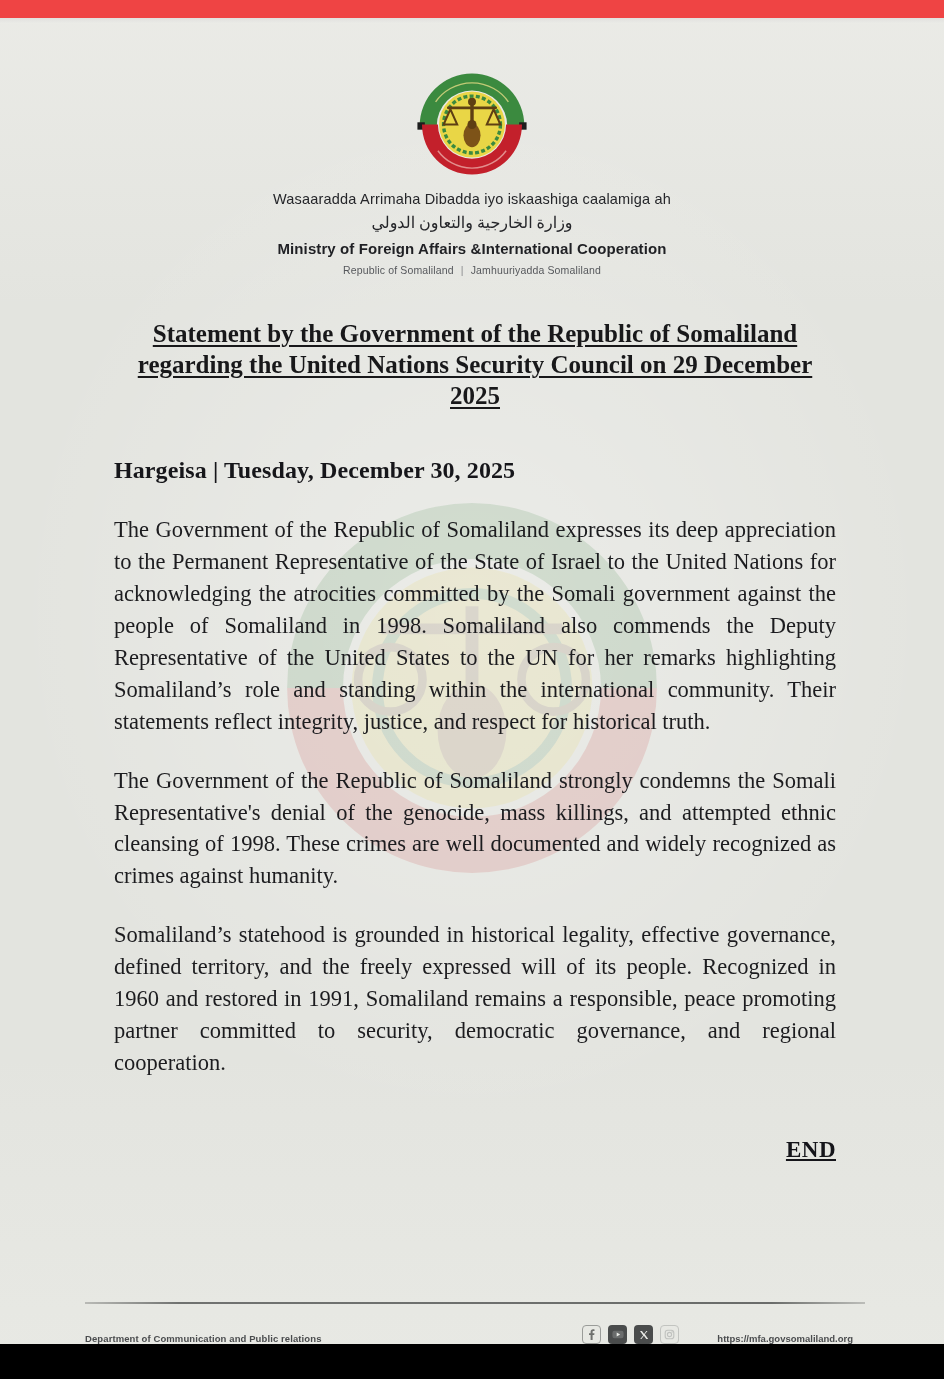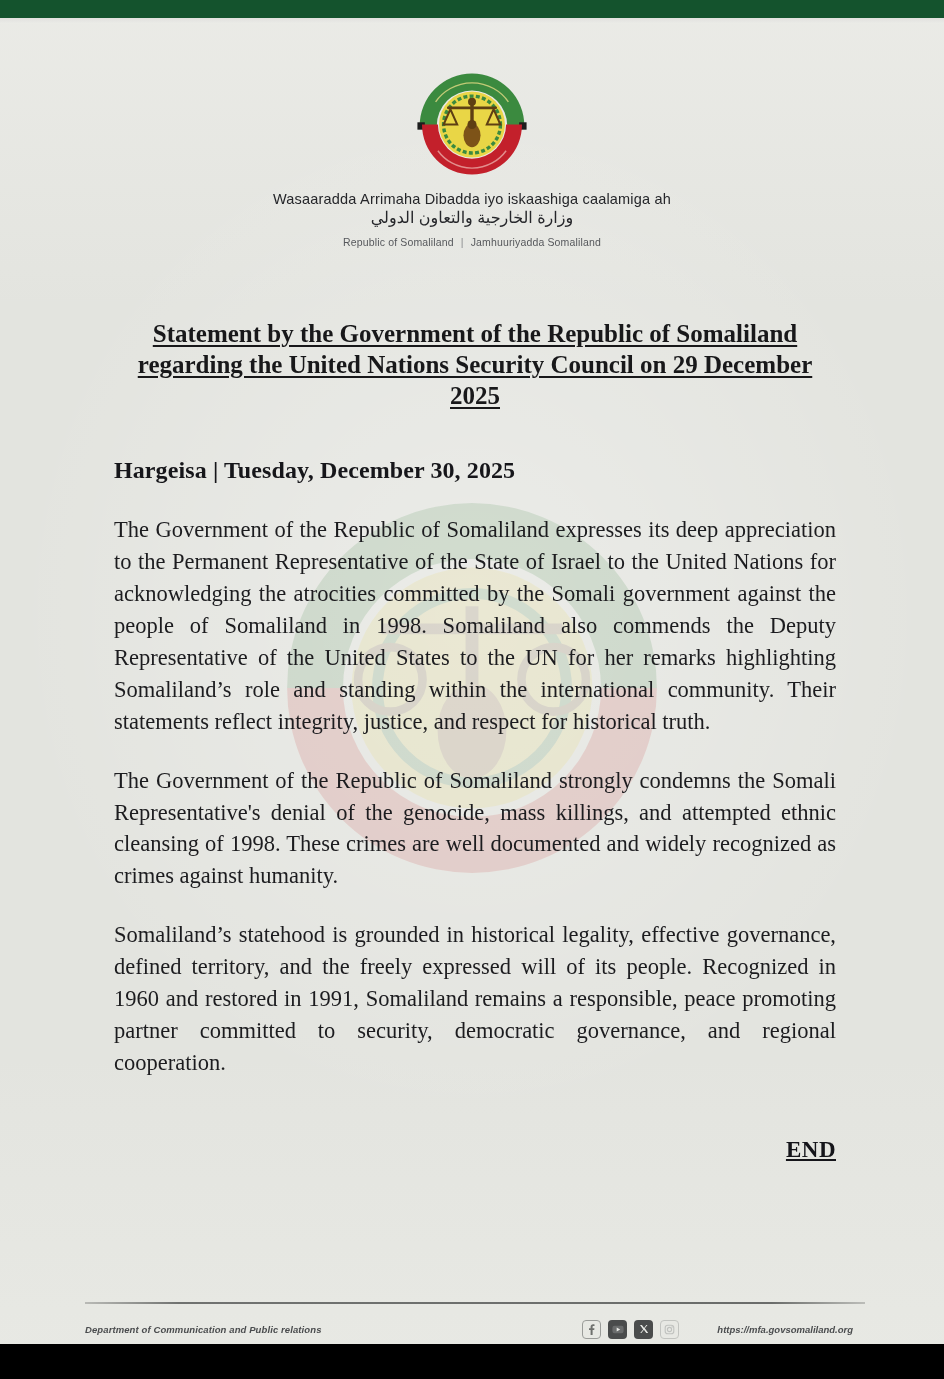--- a/index.html
+++ b/index.html
@@ -12,21 +12,21 @@
     height: 1379px;
     overflow: hidden;
     font-family: "Liberation Serif", serif;
   }
 
   
   #photo-frame {
     position: relative;
     width: 944px;
     height: 1250px;
-    background: #14532d;
+    background: #ef4444;
   }
 
   
   #document-page {
     position: absolute;
     left: 0;
     top: 18px;
     width: 944px;
     height: 1326px;
     background: #e3e4df;
@@ -74,24 +74,25 @@
     margin: 0 auto 12px auto;
   }
   .lh-line-somali {
     font-family: "Liberation Sans", sans-serif;
     font-size: 14.5px;
     letter-spacing: 0.2px;
     color: #25262a;
     line-height: 1.25;
   }
   .lh-line-arabic {
-    font-family: Liberation Sans, sans-serif;
+    font-family: Liberation Serif, serif;
     font-size: 16px;
     color: #25262a;
     direction: rtl;
+    margin-top: 5px;
     line-height: 1.3;
   }
   .lh-line-english {
     font-family: "Liberation Sans", sans-serif;
     font-size: 15px;
     font-weight: bold;
     color: #1f2024;
     margin-top: 6px;
     letter-spacing: 0.1px;
   }
@@ -172,22 +173,21 @@
     height: 2px;
     background: linear-gradient(90deg, #b9bab6 0%, #707270 12%, #6a6c6a 88%, #bcbdb9 100%);
   }
   #footer {
     position: absolute;
     left: 85px;
     top: 1296px;
     width: 780px;
     height: 30px;
     display: flex;
-    align-items: center;
-    font-style: italic;
+    align-items: flex-end;
   }
   #footer-dept {
     font-family: "Liberation Sans", sans-serif;
     font-size: 9.5px;
     font-weight: bold;
     color: #4a4c4e;
     letter-spacing: 0.1px;
     white-space: nowrap;
   }
   #footer-social {
@@ -278,20 +278,21 @@
           <ellipse cx="100" cy="115" rx="15" ry="21" fill="#7d5318"></ellipse>
           <circle cx="100" cy="96" r="8" fill="#5e3f13"></circle>
 
           <path d="M36 56 a78 78 0 0 1 128 0" fill="none" stroke="#f0e08a" stroke-width="2.5" opacity="0.75"></path>
           <path d="M40 142 a74 74 0 0 0 120 0" fill="none" stroke="#f2c9c2" stroke-width="2.5" opacity="0.65"></path>
         </svg>
       </div>
 
       <div class="lh-line-somali">Wasaaradda Arrimaha Dibadda iyo iskaashiga caalamiga ah</div>
       <div class="lh-line-arabic">وزارة الخارجية والتعاون الدولي</div>
+      <div class="lh-line-english">Ministry of Foreign Affairs &amp;International Cooperation</div>
       <div class="lh-line-republic">
         <span>Republic of Somaliland</span><span class="lh-sep">|</span><span>Jamhuuriyadda Somaliland</span>
       </div>
     </div>
 
     <div id="content">
       <h1 id="statement-title">Statement by the Government of the Republic of Somaliland regarding the United Nations Security Council on 29 December 2025</h1>
       <div id="dateline">Hargeisa | Tuesday, December 30, 2025</div>
 
       <p class="body-para">The Government of the Republic of Somaliland expresses its deep appreciation to the Permanent Representative of the State of Israel to the United Nations for acknowledging the atrocities committed by the Somali government against the people of Somaliland in 1998. Somaliland also commends the Deputy Representative of the United States to the UN for her remarks highlighting Somaliland’s role and standing within the international community. Their statements reflect integrity, justice, and respect for historical truth.</p>

